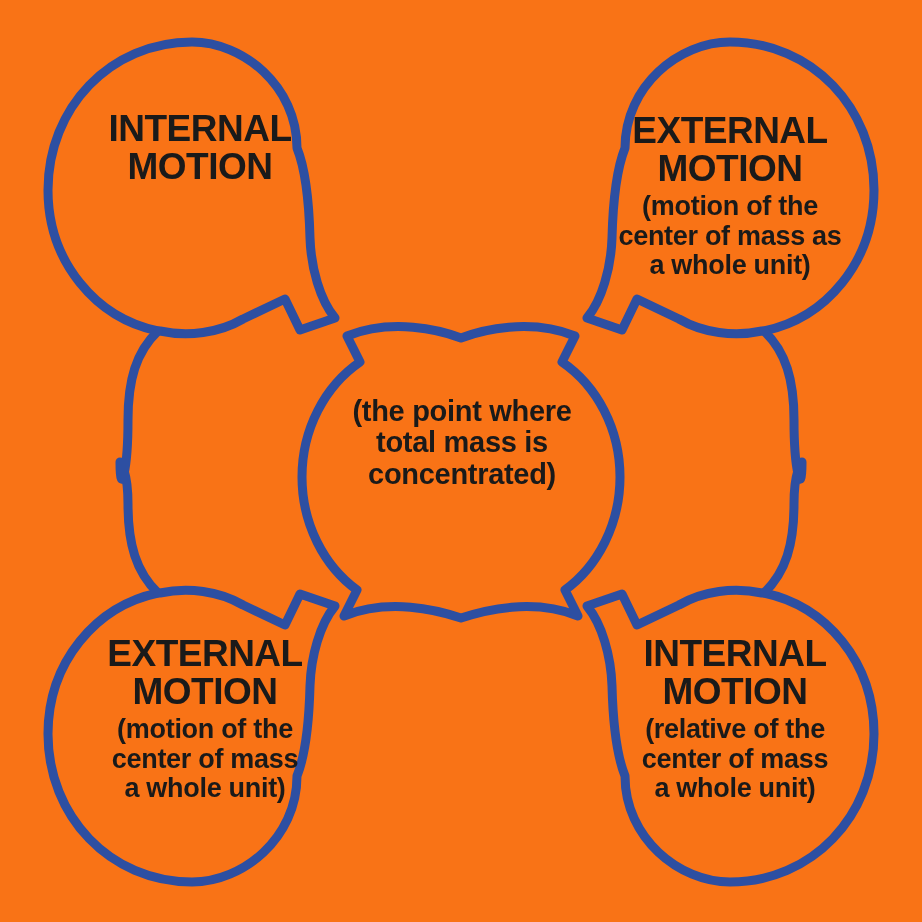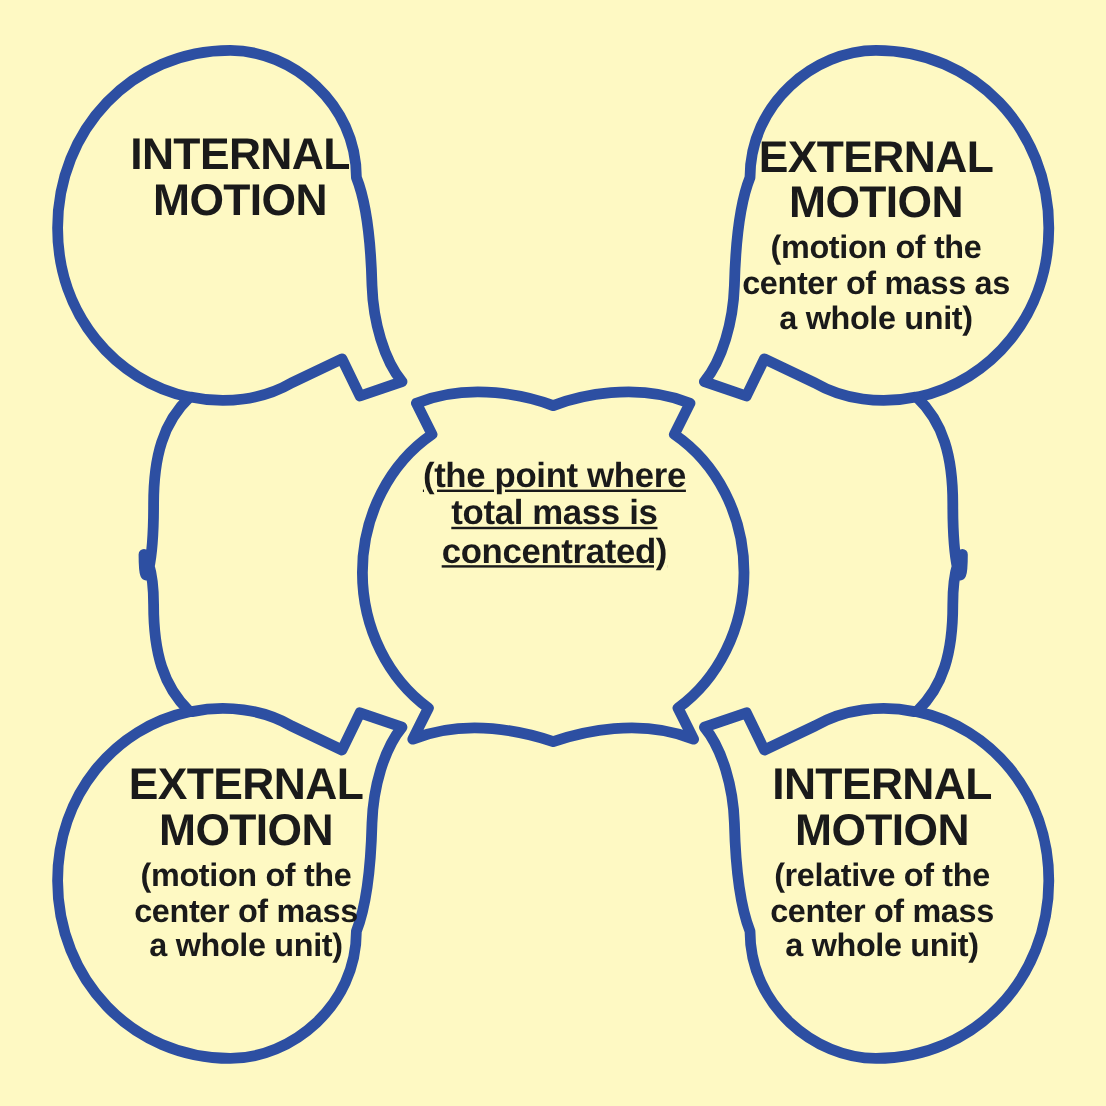--- a/index.html
+++ b/index.html
@@ -47,29 +47,29 @@
     white-space: pre-line;
   }
   
   #label-top-left     { left: 45px;  top: 110px; width: 310px; }
   #label-top-right    { left: 580px; top: 112px; width: 300px; }
   #label-center       { left: 312px; top: 372px; width: 300px; }
   #label-bottom-left  { left: 55px;  top: 635px; width: 300px; }
   #label-bottom-right { left: 585px; top: 635px; width: 300px; }
 
   #label-center .title { font-size: 38px; }
-  #label-center .subtitle { font-size: 29px; margin-top: 10px; text-decoration: underline; }
+  #label-center .subtitle { font-size: 29px; margin-top: 24px; }
   #label-top-right .subtitle,
   #label-bottom-left .subtitle,
   #label-bottom-right .subtitle { font-size: 27px; }
 </style>
 </head>
 <body>
 
-<div id="canvas" style="background: #fef9c3;">
+<div id="canvas" style="background: #f97316;">
 
   <svg id="shapes" viewBox="0 0 922 922" xmlns="http://www.w3.org/2000/svg">
     <g fill="none" stroke="#2d4fa2" stroke-width="9" stroke-linecap="round" stroke-linejoin="round">
 
       <path d="M 297,148
                C 297,86 243,42 192,42
                C 110,42 48,108 48,190
                C 48,262 96,318 158,331
                L 160,331
                C 188,337 219,333 243,319

